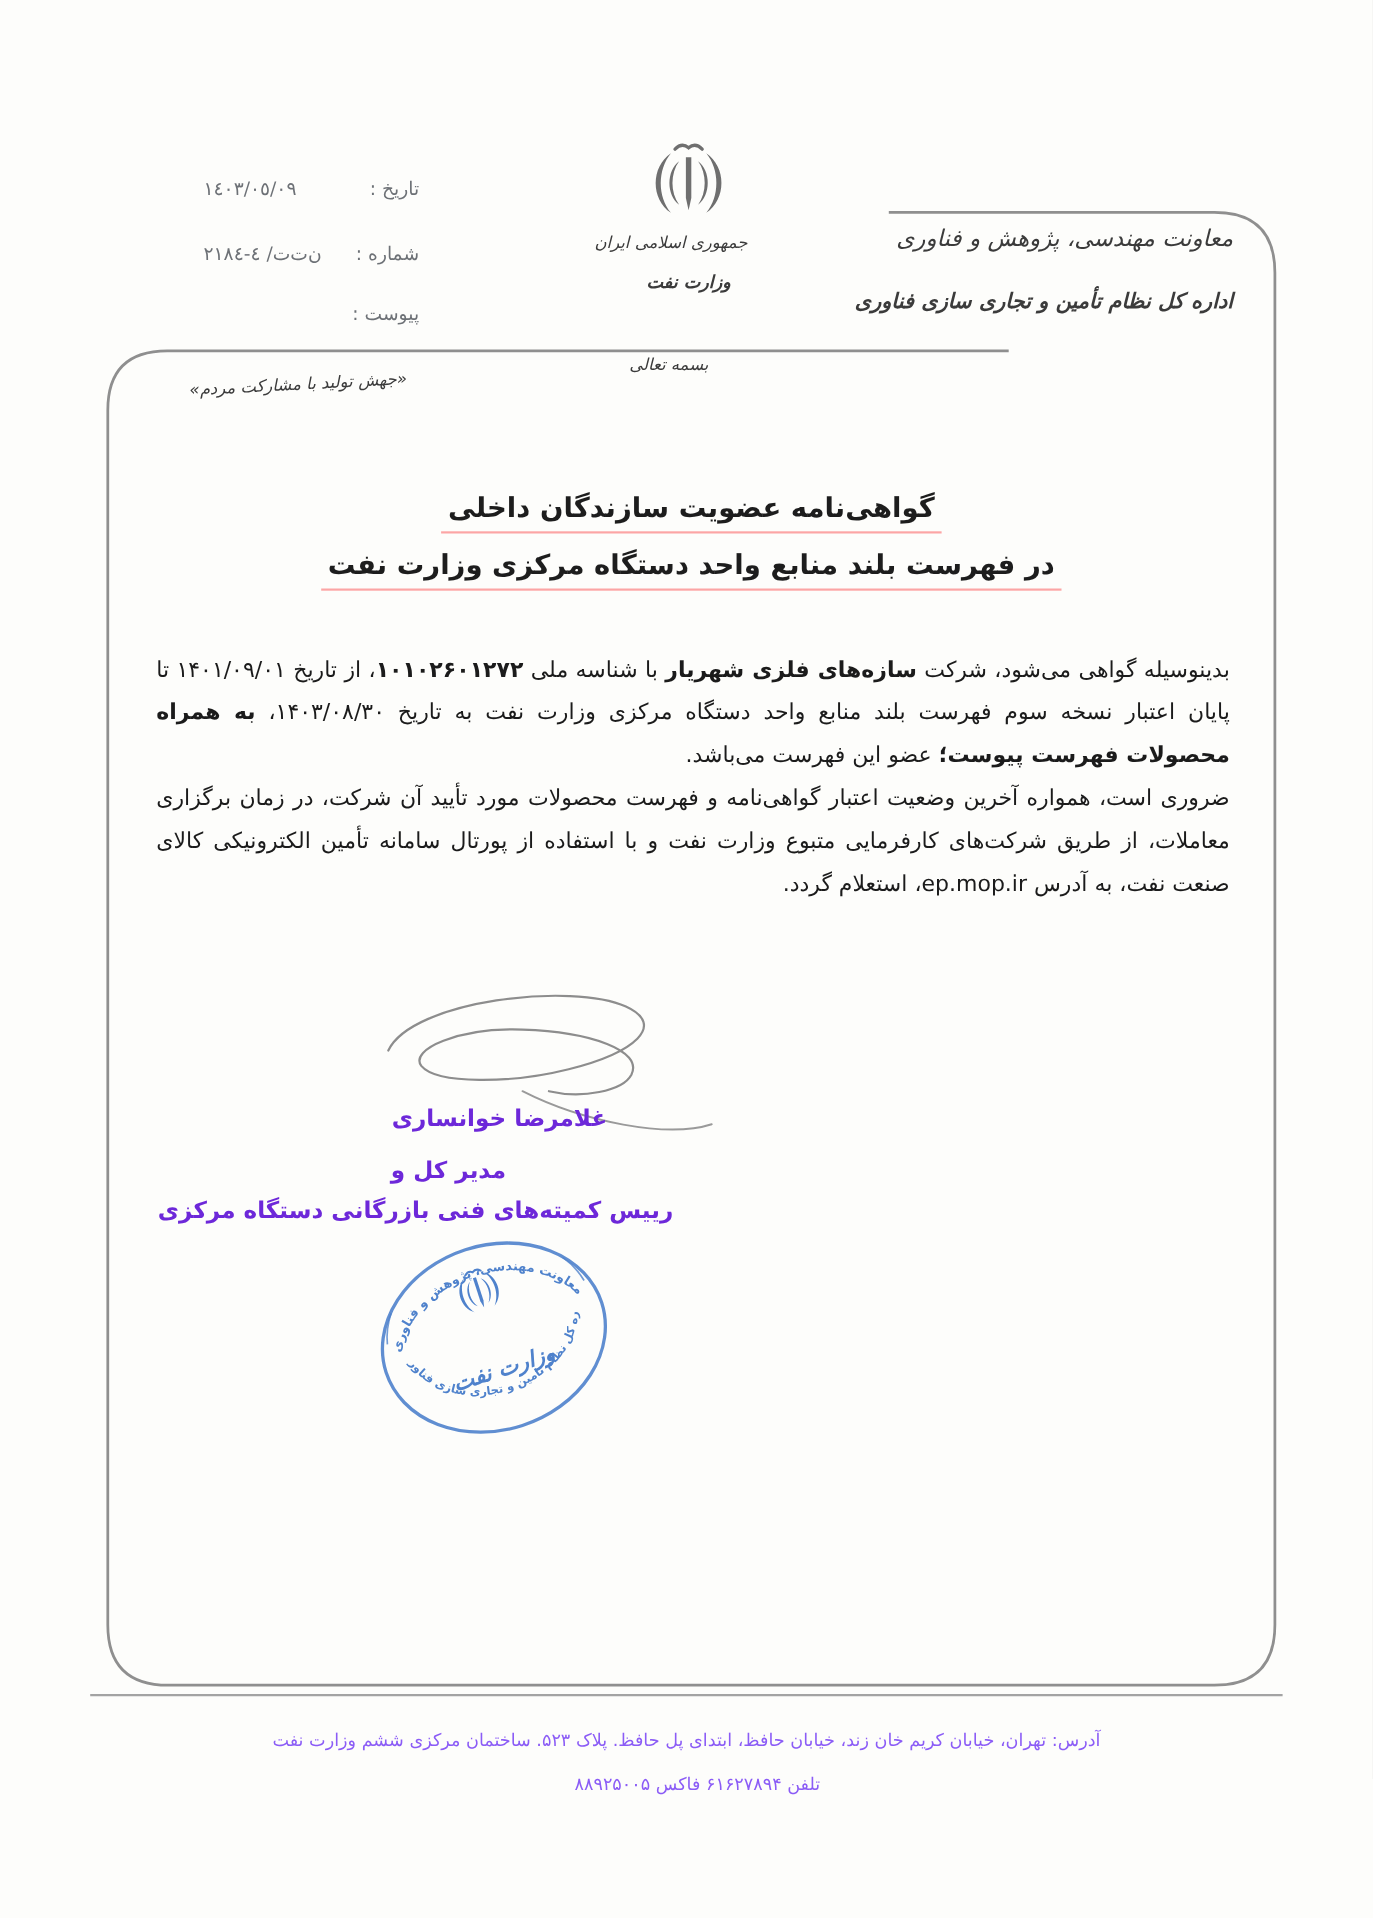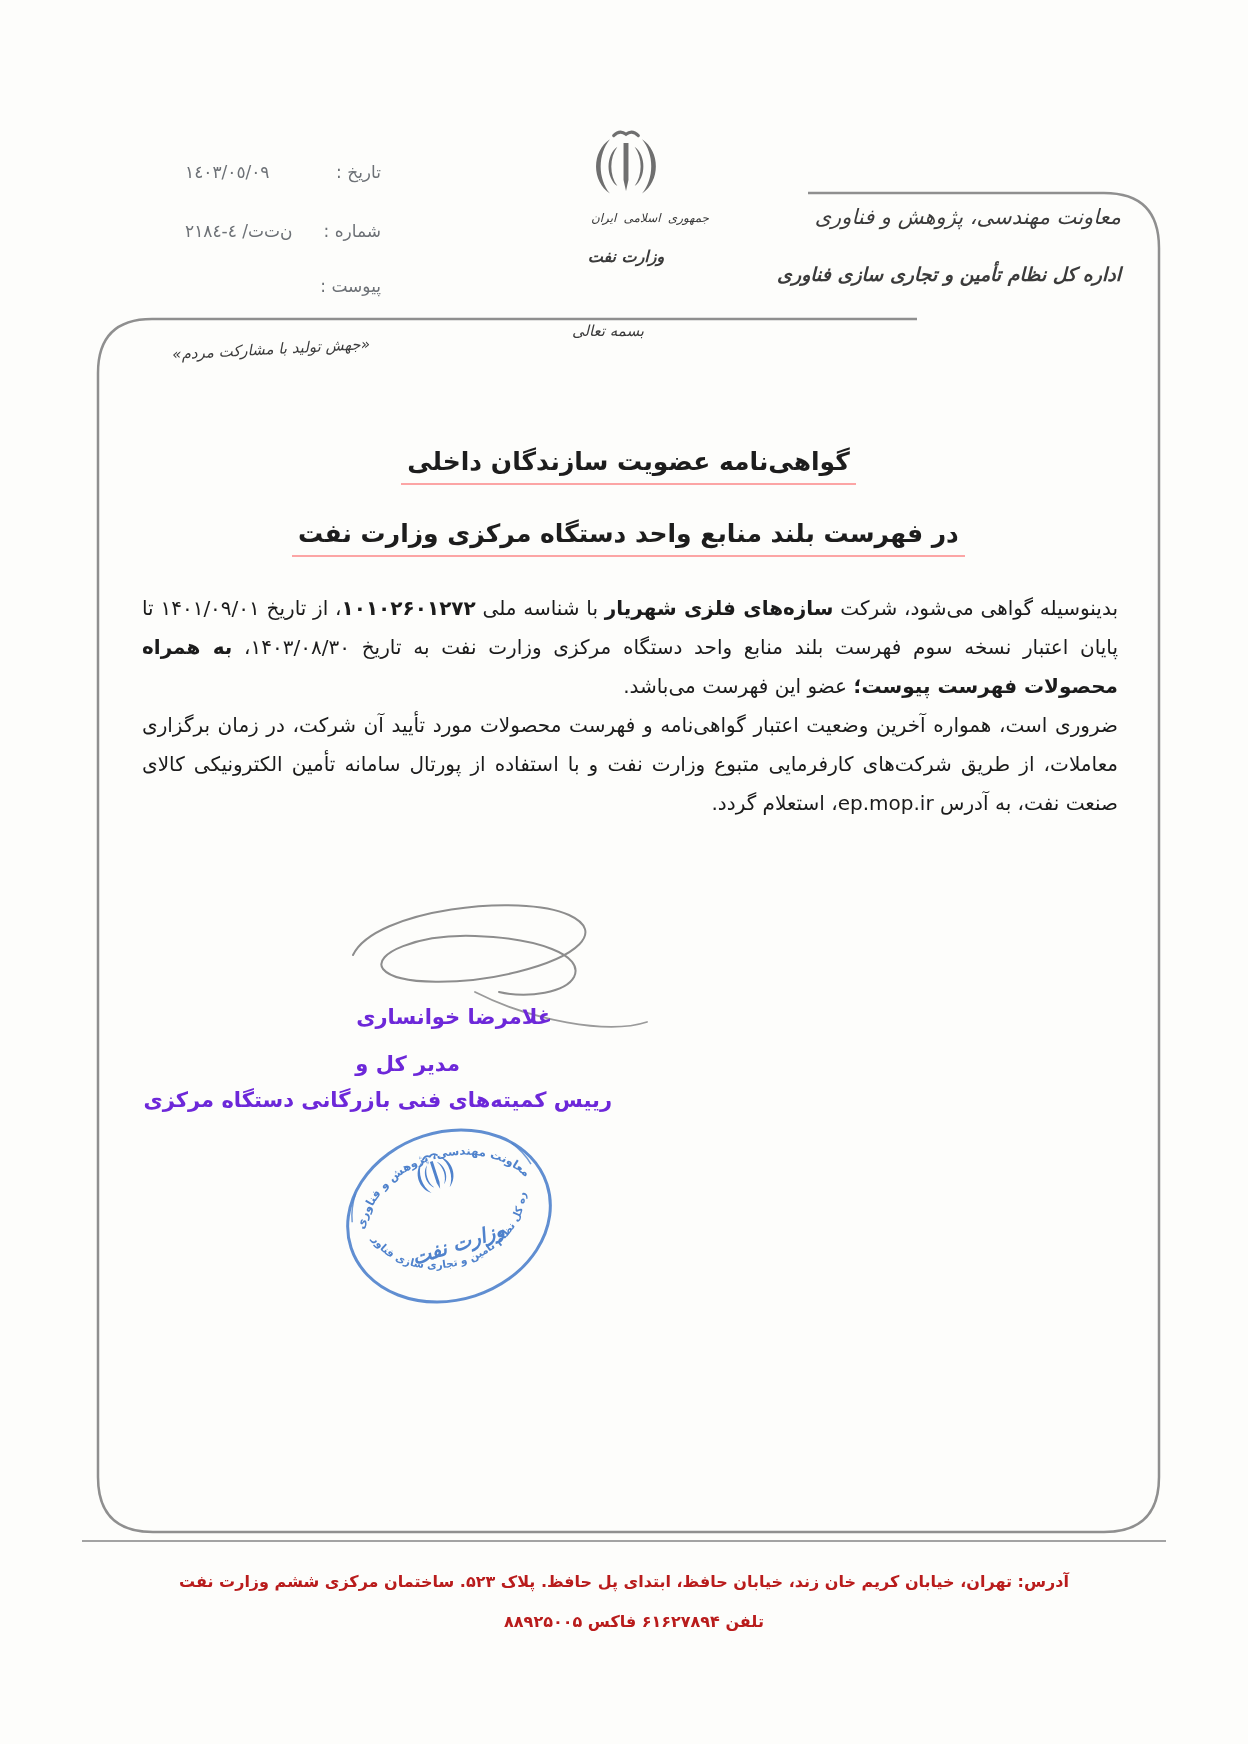--- a/index.html
+++ b/index.html
@@ -29,21 +29,21 @@
   .b{font-weight:bold;}
   .ltr-inline{direction:ltr; unicode-bidi:embed;}
   
   .sig-line{font-weight:bold; font-size:21px; color:#6d28d9; text-align:right; white-space:nowrap;}
   
   .stamp-wrap{transform:rotate(-18deg);}
   .stamp-arc{font-size:11.5px; font-weight:bold; letter-spacing:.5px;}
   .stamp-arc-b{font-size:10.5px; font-weight:bold;}
   .stamp-center{font-size:20px; font-weight:bold; font-style:italic;}
   
-  .footer-line{font-weight:bold; font-size:16px; color:#b91c1c; text-align:center;}
+  .footer-line{font-weight:normal; font-size:16px; color:#8b5cf6; text-align:center;}
   svg{display:block;}
 </style>
 </head>
 <body>
 
 <div class="page">
 
   <svg width="0" height="0" aria-hidden="true">
     <defs>
       <symbol id="emblem" viewBox="0 0 120 130">
@@ -71,33 +71,33 @@
     <span class="val">ن‌ت‌ت/ ٤-٢١٨٤</span>
   </div>
   <div class="abs meta-row" dir="rtl" style="left:185px; top:276px; width:196px;">
     <span class="lbl">پیوست :</span>
     <span class="val"></span>
   </div>
 
   <svg class="abs" style="left:589px; top:126px; color:#6f6f6f;" width="74" height="82" viewBox="0 0 120 130">
     <use href="#emblem"></use>
   </svg>
-  <div class="abs callig center-head" dir="rtl" style="left:544px; top:211px; width:212px; font-size:12px;font-family:Liberation Mono, monospace;">جمهوری اسلامی ایران</div>
+  <div class="abs callig center-head" dir="rtl" style="left:504px; top:211px; width:212px; font-size:15px;">جمهوری اسلامی ایران</div>
   <div class="abs callig center-head" dir="rtl" style="left:545px; top:247px; width:162px; font-size:16px; font-weight:bold;">وزارت نفت</div>
 
   <div class="abs callig dept-line" dir="rtl" style="left:815px; top:205px; width:306px;">معاونت مهندسی، پژوهش و فناوری</div>
   <div class="abs callig dept-line second" dir="rtl" style="left:795px; top:263px; width:326px;font-weight:bold;">اداره کل نظام تأمین و تجاری سازی فناوری</div>
 
   <div class="abs callig" dir="rtl" style="left:552px; top:322px; width:112px; font-size:15px; text-align:center; white-space:nowrap;">بسمه تعالی</div>
   <div class="abs callig" dir="rtl" style="left:180px; top:340px; width:190px; font-size:15px; text-align:center; white-space:nowrap; transform:rotate(-3deg);">«جهش تولید با مشارکت مردم»</div>
 
   <div class="abs title-wrap" style="top:447px;">
     <span class="title-line" dir="rtl">گواهی‌نامه عضویت سازندگان داخلی</span>
   </div>
-  <div class="abs title-wrap" style="top:499px;margin-top:20px;">
+  <div class="abs title-wrap" style="top:499px;">
     <span class="title-line" dir="rtl">در فهرست بلند منابع واحد دستگاه مرکزی وزارت نفت</span>
   </div>
 
   <div class="abs body-text" dir="rtl" style="left:142px; top:589px; width:976px;">
     <p><span>بدینوسیله گواهی می‌شود، شرکت </span><span class="b">سازه‌های فلزی شهریار</span><span> با شناسه ملی </span><span class="b">۱۰۱۰۲۶۰۱۲۷۲</span><span>، از تاریخ ۱۴۰۱/۰۹/۰۱ تا پایان اعتبار نسخه سوم فهرست بلند منابع واحد دستگاه مرکزی وزارت نفت به تاریخ ۱۴۰۳/۰۸/۳۰، </span><span class="b">به همراه محصولات فهرست پیوست؛</span><span> عضو این فهرست می‌باشد.</span></p>
     <p><span>ضروری است، همواره آخرین وضعیت اعتبار گواهی‌نامه و فهرست محصولات مورد تأیید آن شرکت، در زمان برگزاری معاملات، از طریق شرکت‌های کارفرمایی متبوع وزارت نفت و با استفاده از پورتال سامانه تأمین الکترونیکی کالای صنعت نفت، به آدرس </span><span class="ltr-inline">ep.mop.ir</span><span>، استعلام گردد.</span></p>
   </div>
 
   <svg class="abs" style="left:325px; top:893px;" width="330" height="175" viewBox="0 0 330 175">
     <path d="M28 62 C50 16 196 0 244 22 C281 39 252 64 192 79 C140 92 72 93 58 76 C47 61 92 41 150 43 C212 45 260 62 249 84 C241 99 204 106 174 99" fill="none" stroke="#8d8d8d" stroke-width="2" stroke-linecap="round"></path>

